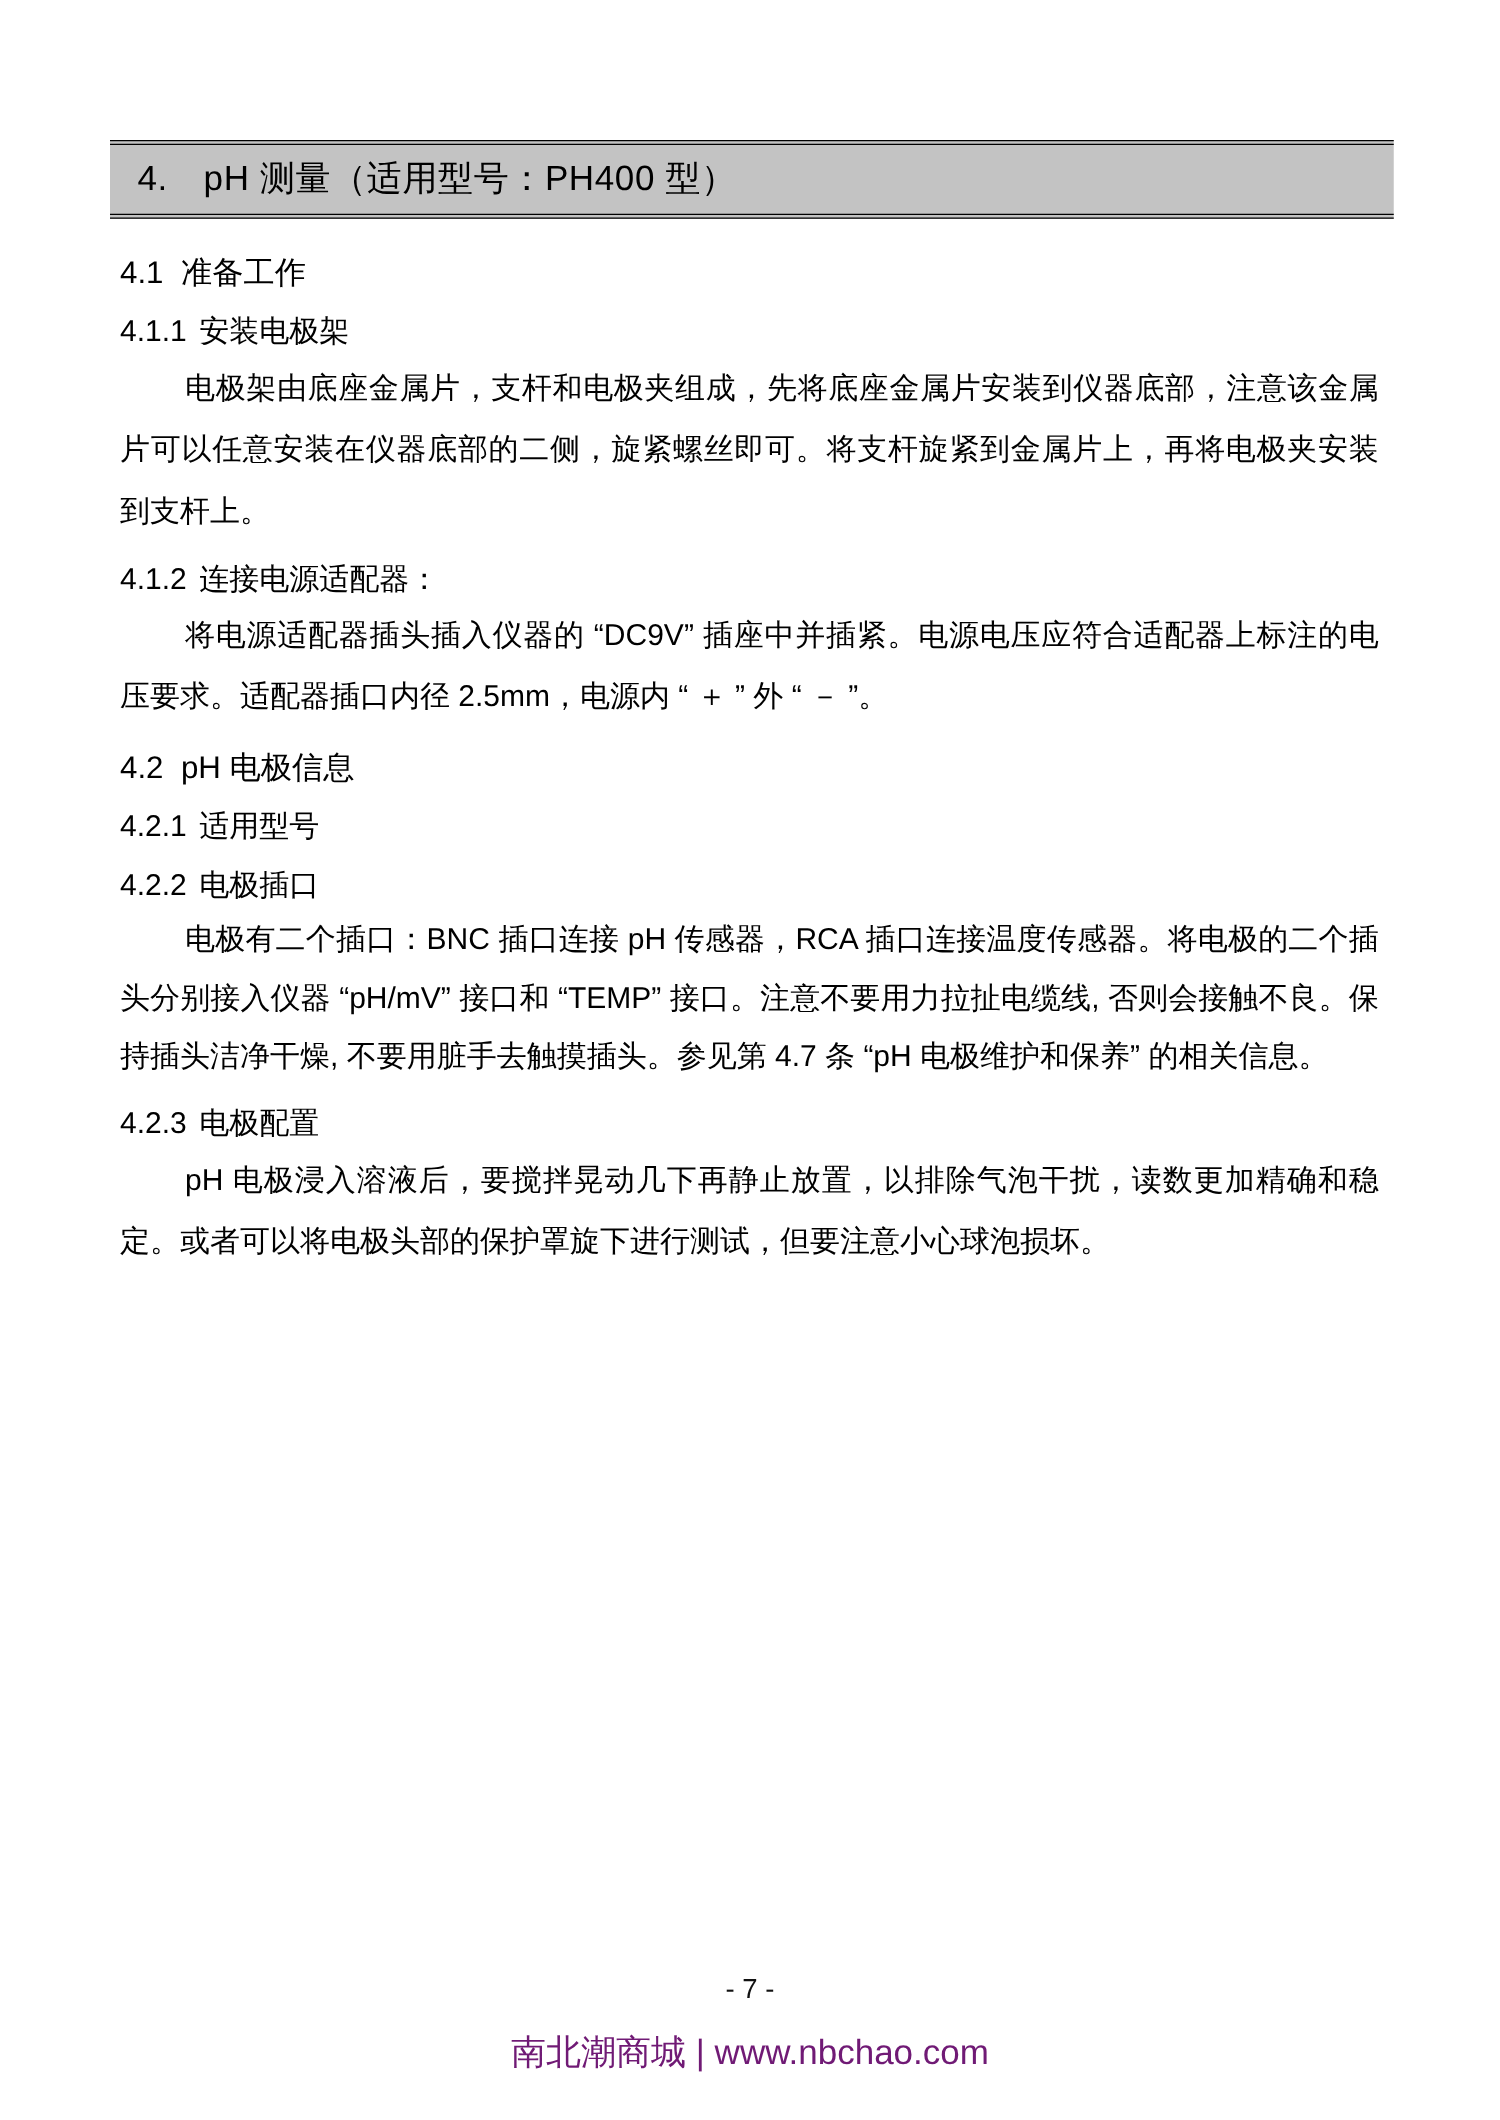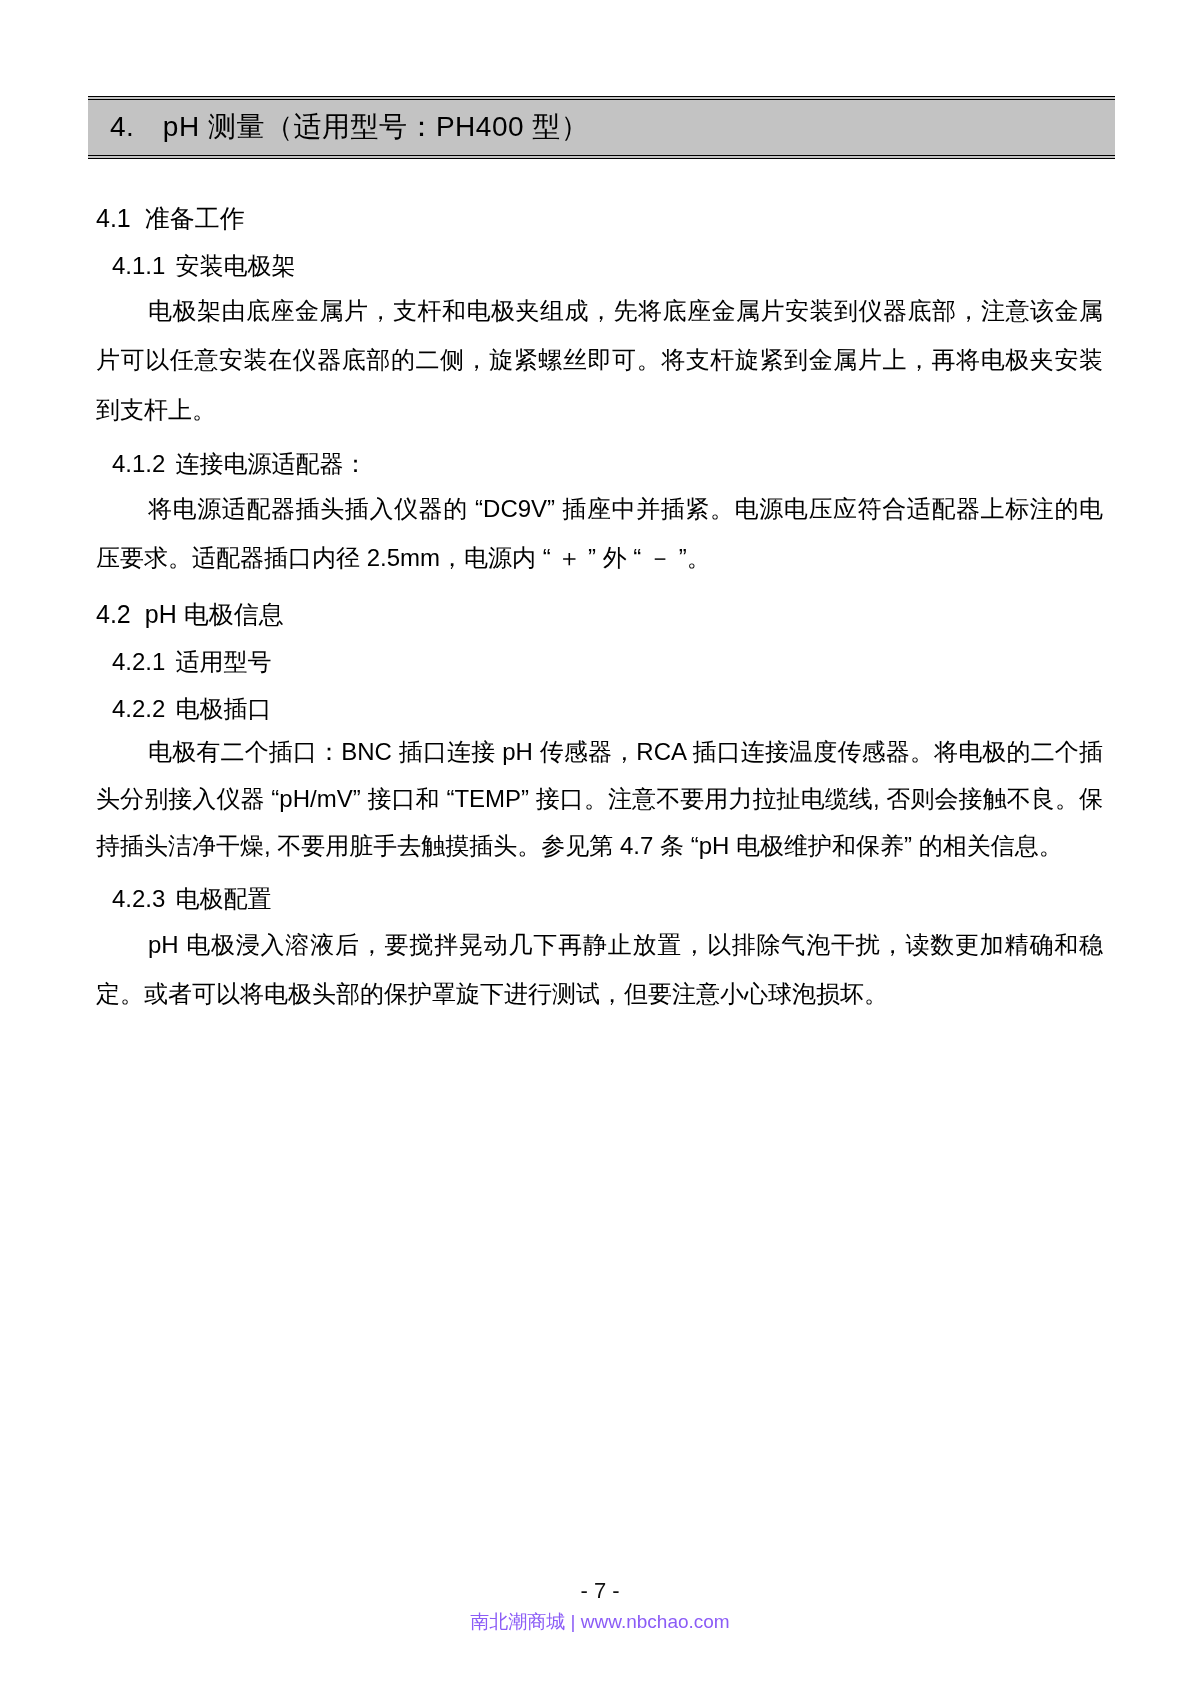--- a/index.html
+++ b/index.html
@@ -21,21 +21,21 @@
     width: 1200px;
     height: 1696px;
     box-sizing: border-box;
     padding: 0;
   }
 
   
   .chapter-bar {
     position: absolute;
     left: 88px;
-    top: 96px;
+    top: 112px;
     width: 1027px;
     box-sizing: border-box;
     background: #c3c3c3;
     border-top: 4px double #000000;
     border-bottom: 4px double #000000;
     padding: 9px 0 11px 22px;
   }
   .chapter-bar .chapter-title {
     font-size: 28px;
     line-height: 1.25;
@@ -56,21 +56,21 @@
     font-size: 25px;
     line-height: 1.35;
     margin: 16px 0 6px 0;
     white-space: nowrap;
   }
   .h2 .num { margin-right: 14px; }
 
   .h3 {
     font-size: 24px;
     line-height: 1.35;
-    margin: 14px 0 4px 16px;
+    margin: 14px 0 4px 0;
     white-space: nowrap;
   }
   .h3 .num { margin-right: 10px; }
 
   .para {
     font-size: 24px;
     line-height: 2.05;
     text-align: justify;
     text-justify: inter-ideograph;
     text-indent: 52px;
@@ -85,24 +85,24 @@
     top: 1576px;
     width: 1200px;
     text-align: center;
   }
   .footer .page-num {
     font-size: 22px;
     line-height: 1.4;
     color: #111111;
   }
   .footer .site {
-    font-size: 19px;
+    font-size: 28px;
     line-height: 1.4;
-    color: #8b5cf6;
-    margin-top: 2px;
+    color: #701a75;
+    margin-top: 15px;
   }
 </style>
 </head>
 <body>
 
 <div class="page">
 
   <div class="chapter-bar">
     <div class="chapter-title">4.　pH 测量（适用型号：PH400 型）</div>
   </div>

